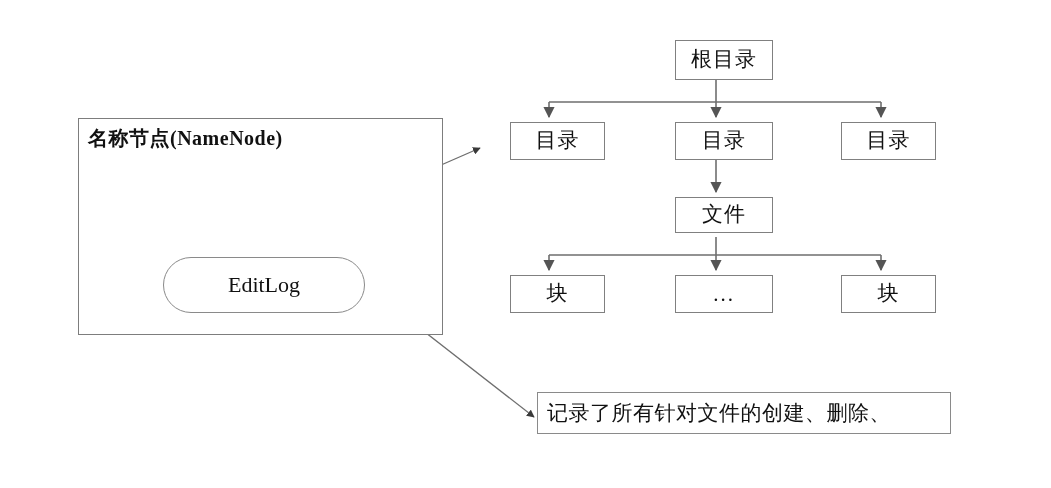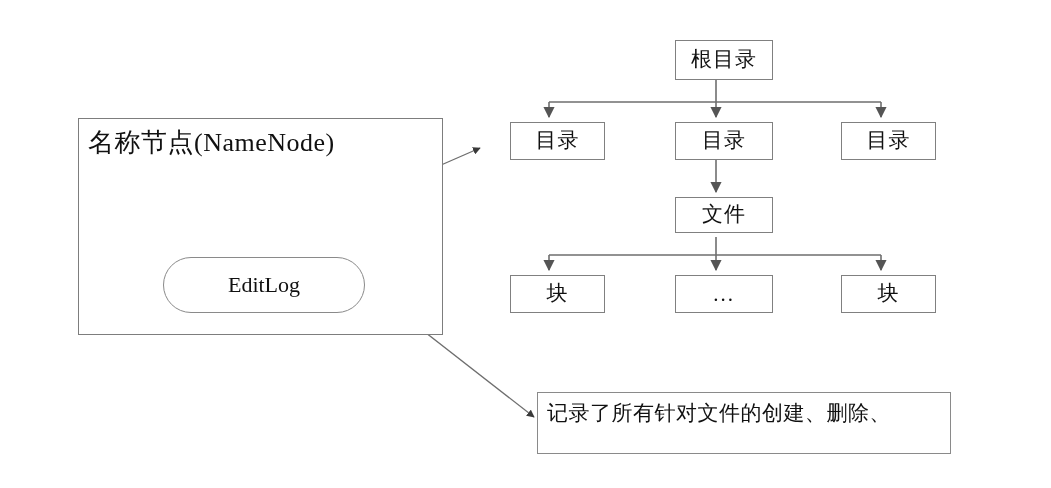--- a/index.html
+++ b/index.html
@@ -54,23 +54,24 @@
   }
   .group-box {
     position: absolute;
     box-sizing: border-box;
     border: 1px solid #7d7d7d;
     background: #ffffff;
   }
   .group-title {
     position: absolute;
     color: #111111;
-    font-size: 26px;
+    font-size: 20px;
     letter-spacing: 0.5px;
     white-space: nowrap;
+    font-weight: bold;
   }
   .note-box {
     position: absolute;
     box-sizing: border-box;
     border: 1px solid #8a8a8a;
     background: #ffffff;
     padding: 6px 8px 6px 9px;
     color: #111111;
     font-size: 21px;
     line-height: 1.42;
@@ -159,17 +160,17 @@
   <div class="node" style="left:502px; top:275px; width:95px; height:38px;">
     <span>块</span>
   </div>
   <div class="node" style="left:667px; top:275px; width:98px; height:38px;">
     <span class="ellipsis-dots">...</span>
   </div>
   <div class="node" style="left:833px; top:275px; width:95px; height:38px;">
     <span>块</span>
   </div>
 
-  <div class="note-box" style="left:537px; top:392px; width:414px; height:62px;">
+  <div class="note-box" style="left:537px; top:392px; width:414px; height:42px;">
     <span class="note-line">记录了所有针对文件的创建、删除、</span>
   </div>
 
 </div>
 
 </body></html>

